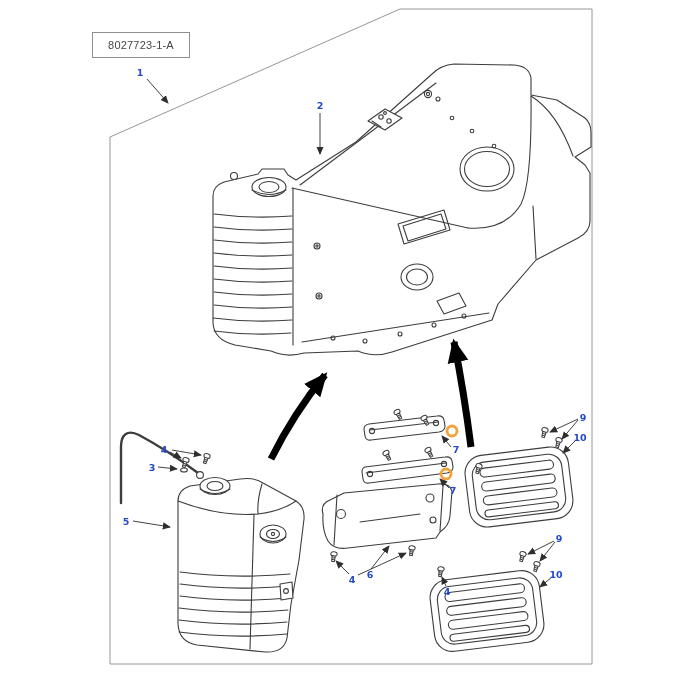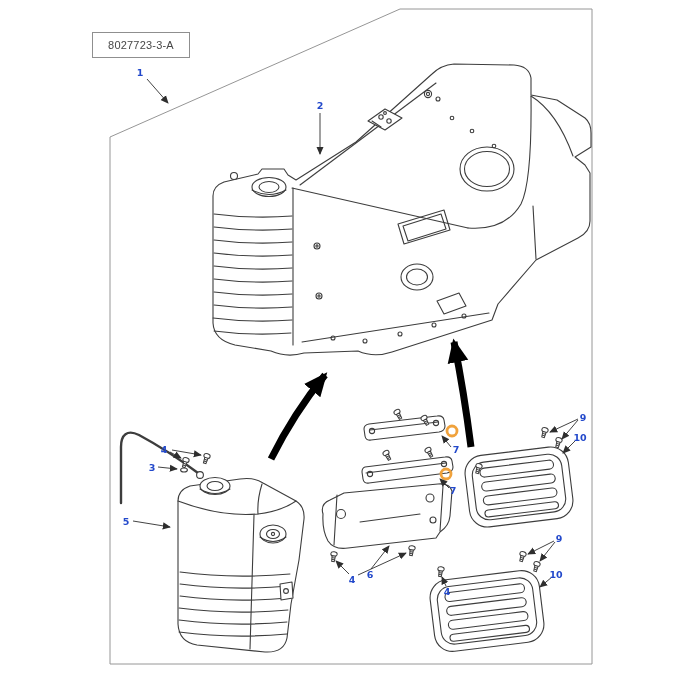--- a/index.html
+++ b/index.html
@@ -220,21 +220,21 @@
       <path d="M578,420 L562,439" marker-end="url(#ah-sm)"></path>
       <path d="M578,419 L550,432" marker-end="url(#ah-sm)"></path>
       <path d="M576,440 L563,453" marker-end="url(#ah-sm)"></path>
       <path d="M555,542 L540,561" marker-end="url(#ah-sm)"></path>
       <path d="M554,541 L528,554" marker-end="url(#ah-sm)"></path>
       <path d="M552,577 L540,587" marker-end="url(#ah-sm)"></path>
     </g>
   </svg>
 
   <div class="sheet-box">
-    <span>8027723-3-A</span>
+    <span>8027723-1-A</span>
   </div>
 
   <div class="callout" style="left:140px;top:73px">1</div>
   <div class="callout" style="left:320px;top:106px">2</div>
   <div class="callout" style="left:152px;top:468px">3</div>
   <div class="callout" style="left:164px;top:450px">4</div>
   <div class="callout" style="left:126px;top:522px">5</div>
   <div class="callout" style="left:352px;top:580px">4</div>
   <div class="callout" style="left:370px;top:575px">6</div>
   <div class="callout" style="left:447px;top:592px">4</div>

